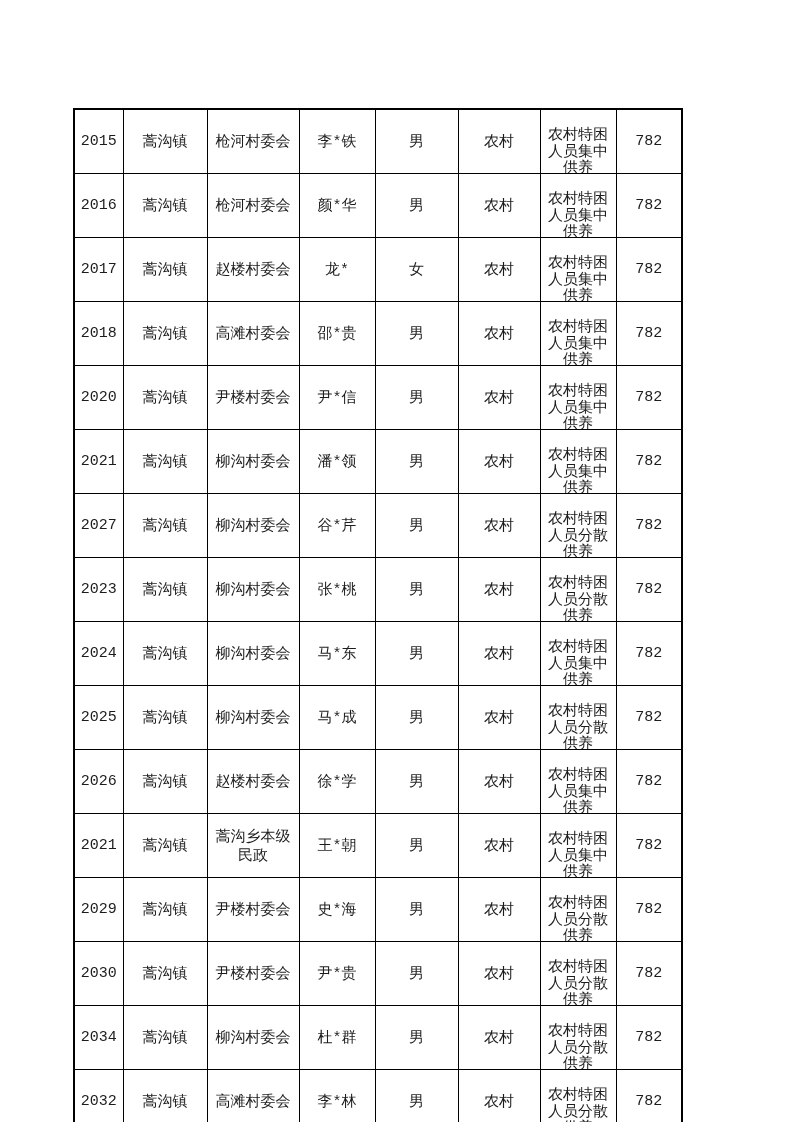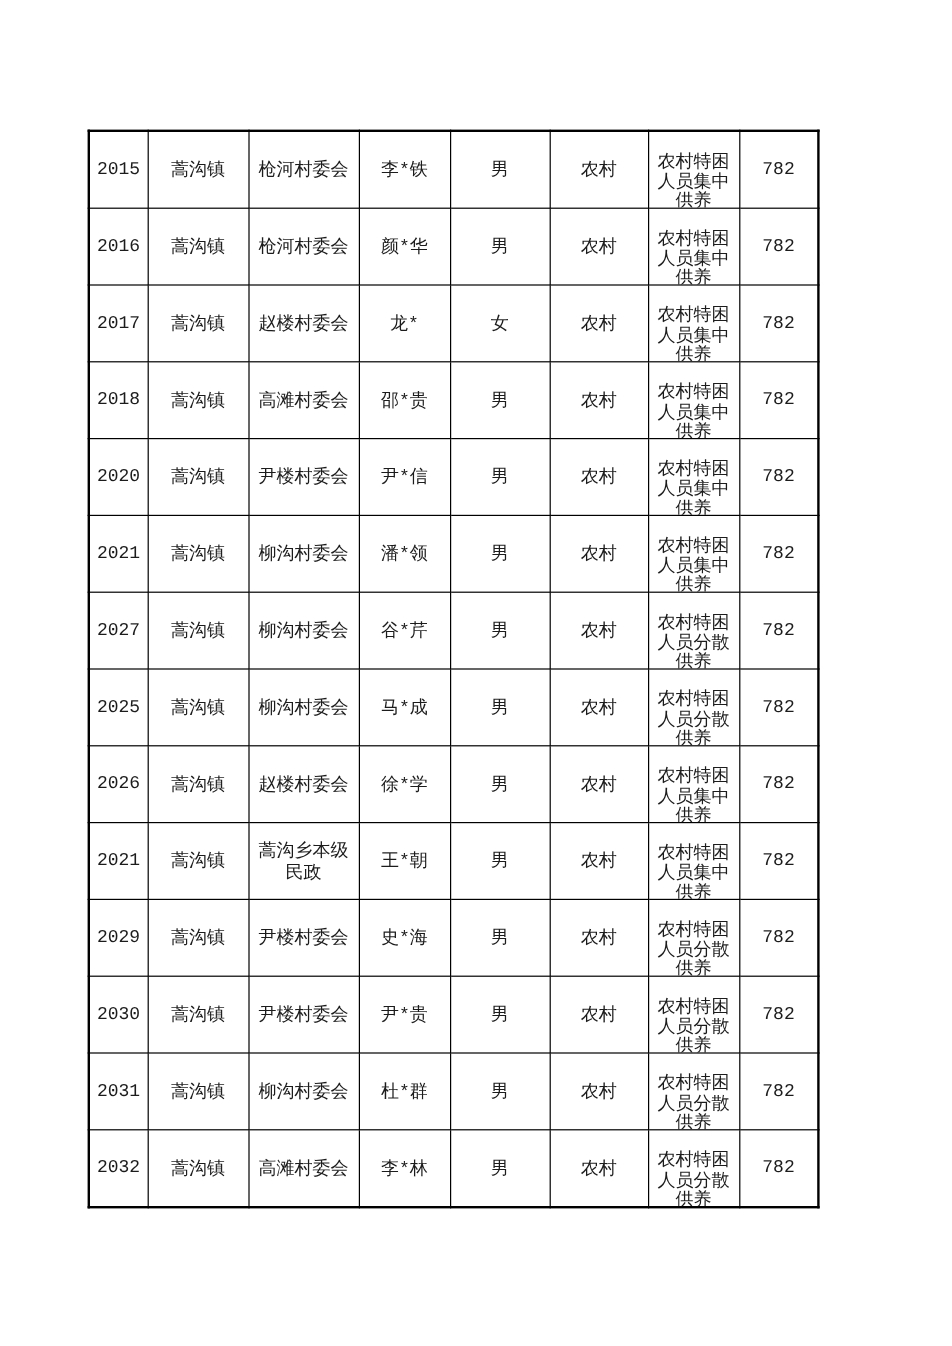--- a/index.html
+++ b/index.html
@@ -159,21 +159,45 @@
     <td class="c-village">柳沟村委会</td>
     <td class="c-name">谷*芹</td>
     <td class="c-gender">男</td>
     <td class="c-region">农村</td>
     <td class="c-category">
       <div class="cat-clip">农村特困人员分散供养</div>
     </td>
     <td class="c-amount">782</td>
   </tr>
 
-
+  <tr>
+    <td class="c-seq">2023</td>
+    <td class="c-town">蒿沟镇</td>
+    <td class="c-village">柳沟村委会</td>
+    <td class="c-name">张*桃</td>
+    <td class="c-gender">男</td>
+    <td class="c-region">农村</td>
+    <td class="c-category">
+      <div class="cat-clip">农村特困人员分散供养</div>
+    </td>
+    <td class="c-amount">782</td>
+  </tr>
+
+  <tr>
+    <td class="c-seq">2024</td>
+    <td class="c-town">蒿沟镇</td>
+    <td class="c-village">柳沟村委会</td>
+    <td class="c-name">马*东</td>
+    <td class="c-gender">男</td>
+    <td class="c-region">农村</td>
+    <td class="c-category">
+      <div class="cat-clip">农村特困人员集中供养</div>
+    </td>
+    <td class="c-amount">782</td>
+  </tr>
 
   <tr>
     <td class="c-seq">2025</td>
     <td class="c-town">蒿沟镇</td>
     <td class="c-village">柳沟村委会</td>
     <td class="c-name">马*成</td>
     <td class="c-gender">男</td>
     <td class="c-region">农村</td>
     <td class="c-category">
       <div class="cat-clip">农村特困人员分散供养</div>
@@ -228,21 +252,21 @@
     <td class="c-name">尹*贵</td>
     <td class="c-gender">男</td>
     <td class="c-region">农村</td>
     <td class="c-category">
       <div class="cat-clip">农村特困人员分散供养</div>
     </td>
     <td class="c-amount">782</td>
   </tr>
 
   <tr>
-    <td class="c-seq">2031</td>
+    <td class="c-seq">2034</td>
     <td class="c-town">蒿沟镇</td>
     <td class="c-village">柳沟村委会</td>
     <td class="c-name">杜*群</td>
     <td class="c-gender">男</td>
     <td class="c-region">农村</td>
     <td class="c-category">
       <div class="cat-clip">农村特困人员分散供养</div>
     </td>
     <td class="c-amount">782</td>
   </tr>

